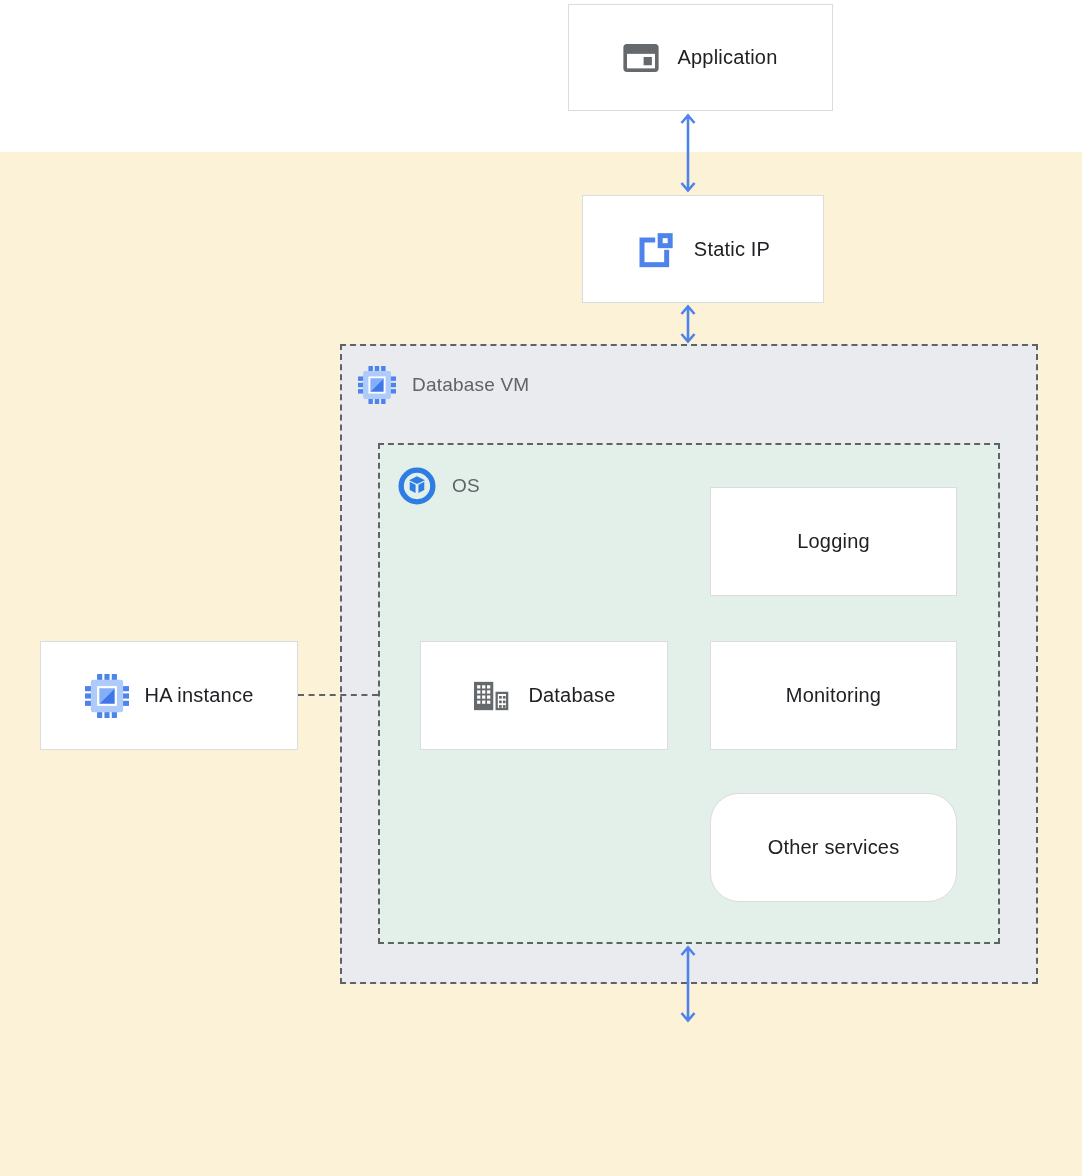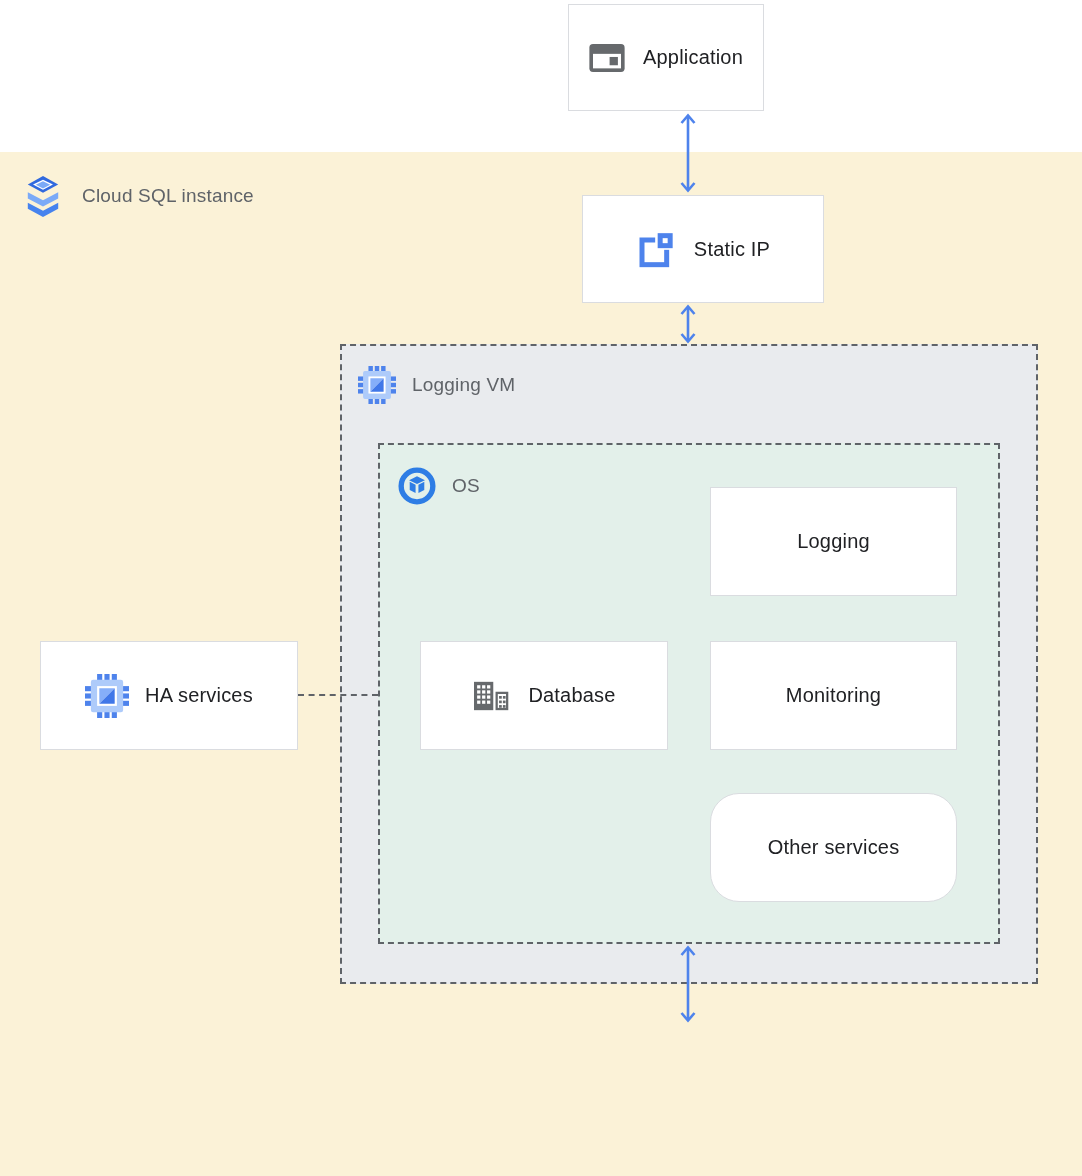--- a/index.html
+++ b/index.html
@@ -35,30 +35,20 @@
   .icon{flex:0 0 auto;display:block;}
   .pd-label{width:112px;}
 </style>
 </head>
 <body>
 
 <div class="canvas">
 
   <div class="region-cream"></div>
 
-  <div class="region-label" style="left:24px;top:174px;">
-    <svg class="icon" width="38" height="44" viewBox="0 0 40 46">
-      <polygon points="4,30 20,38.5 36,30 36,36.5 20,45 4,36.5" fill="#4683ee"></polygon>
-      <polygon points="4,19 20,27.5 36,19 36,25.5 20,34 4,25.5" fill="#7baaf7"></polygon>
-      <polygon points="20,2 36,10.8 20,19.6 4,10.8" fill="#3069de"></polygon>
-      <polygon points="20,6 30.5,11 20,16.5 9.5,11" fill="#ffffff"></polygon>
-      <polygon points="20,7.6 27.6,11.2 20,15 12.4,11.2" fill="#7baaf7"></polygon>
-    </svg>
-    <span>Cloud SQL instance</span>
-  </div>
 
   <div class="container-dashed vm-region"></div>
 
   <div class="container-dashed os-region"></div>
 
   <div class="region-label" style="left:358px;top:366px;gap:16px;">
     <svg class="icon" width="38" height="38" viewBox="0 0 24 24">
       <g fill="#4e83ec">
         <rect x="6.6" y="0" width="2.8" height="4"></rect>
           <rect x="10.6" y="0" width="2.8" height="4"></rect>
@@ -71,34 +61,34 @@
           <rect x="0" y="14.6" width="4" height="2.8"></rect>
         <rect x="20" y="6.6" width="4" height="2.8"></rect>
           <rect x="20" y="10.6" width="4" height="2.8"></rect>
           <rect x="20" y="14.6" width="4" height="2.8"></rect>
       </g>
       <rect x="3.2" y="3.2" width="17.6" height="17.6" rx="1.2" fill="#aecbfa"></rect>
       <rect x="6.6" y="6.6" width="10.8" height="10.8" fill="#ffffff"></rect>
       <polygon points="7.8,7.8 16.2,7.8 7.8,16.2" fill="#85aef9"></polygon>
       <polygon points="16.2,7.8 16.2,16.2 7.8,16.2" fill="#4077e8"></polygon>
     </svg>
-    <span>Logging VM</span>
+    <span>Database VM</span>
   </div>
 
   <div class="region-label" style="left:398px;top:467px;gap:16px;">
     <svg class="icon" width="38" height="38" viewBox="0 0 24 24">
       <circle cx="12" cy="12" r="10" fill="none" stroke="#2e7de5" stroke-width="3.4"></circle>
       <polygon points="12,5.8 17,8.3 12,10.8 7,8.3" fill="#2e7de5"></polygon>
       <polygon points="7.4,9.3 11.1,11.2 11.1,16.4 7.4,14.5" fill="#2e7de5"></polygon>
       <polygon points="16.6,9.3 12.9,11.2 12.9,16.4 16.6,14.5" fill="#2e7de5"></polygon>
     </svg>
     <span>OS</span>
   </div>
 
-  <div class="node" style="left:568px;top:4px;width:196px;height:107px;">
+  <div class="node" style="left:568px;top:4px;width:265px;height:107px;">
     <svg class="icon" width="36" height="28" viewBox="0 0 34 27">
       <rect x="0" y="0" width="34" height="27" rx="3.5" fill="#66696c"></rect>
       <rect x="3.5" y="9.5" width="27" height="14" fill="#ffffff"></rect>
       <rect x="19.5" y="12.5" width="8" height="8" fill="#66696c"></rect>
     </svg>
     <span class="node-label">Application</span>
   </div>
 
   <svg class="arrow-v" style="left:677px;top:112px;" width="22" height="82" viewBox="0 0 22 82">
     <line x1="11" y1="4" x2="11" y2="78" stroke="#4e83ec" stroke-width="2.6"></line>
@@ -179,21 +169,21 @@
           <rect x="0" y="14.6" width="4" height="2.8"></rect>
         <rect x="20" y="6.6" width="4" height="2.8"></rect>
           <rect x="20" y="10.6" width="4" height="2.8"></rect>
           <rect x="20" y="14.6" width="4" height="2.8"></rect>
       </g>
       <rect x="3.2" y="3.2" width="17.6" height="17.6" rx="1.2" fill="#aecbfa"></rect>
       <rect x="6.6" y="6.6" width="10.8" height="10.8" fill="#ffffff"></rect>
       <polygon points="7.8,7.8 16.2,7.8 7.8,16.2" fill="#85aef9"></polygon>
       <polygon points="16.2,7.8 16.2,16.2 7.8,16.2" fill="#4077e8"></polygon>
     </svg>
-    <span class="node-label">HA services</span>
+    <span class="node-label">HA instance</span>
   </div>
 
   <div class="dash-line"></div>
 
   <svg class="arrow-v" style="left:677px;top:944px;" width="22" height="80" viewBox="0 0 22 80">
     <line x1="11" y1="4" x2="11" y2="76" stroke="#4e83ec" stroke-width="2.6"></line>
     <polyline points="4.5,11 11,3.5 17.5,11" fill="none" stroke="#4e83ec" stroke-width="2.6"></polyline>
     <polyline points="4.5,69 11,76.5 17.5,69" fill="none" stroke="#4e83ec" stroke-width="2.6"></polyline>
   </svg>
 

